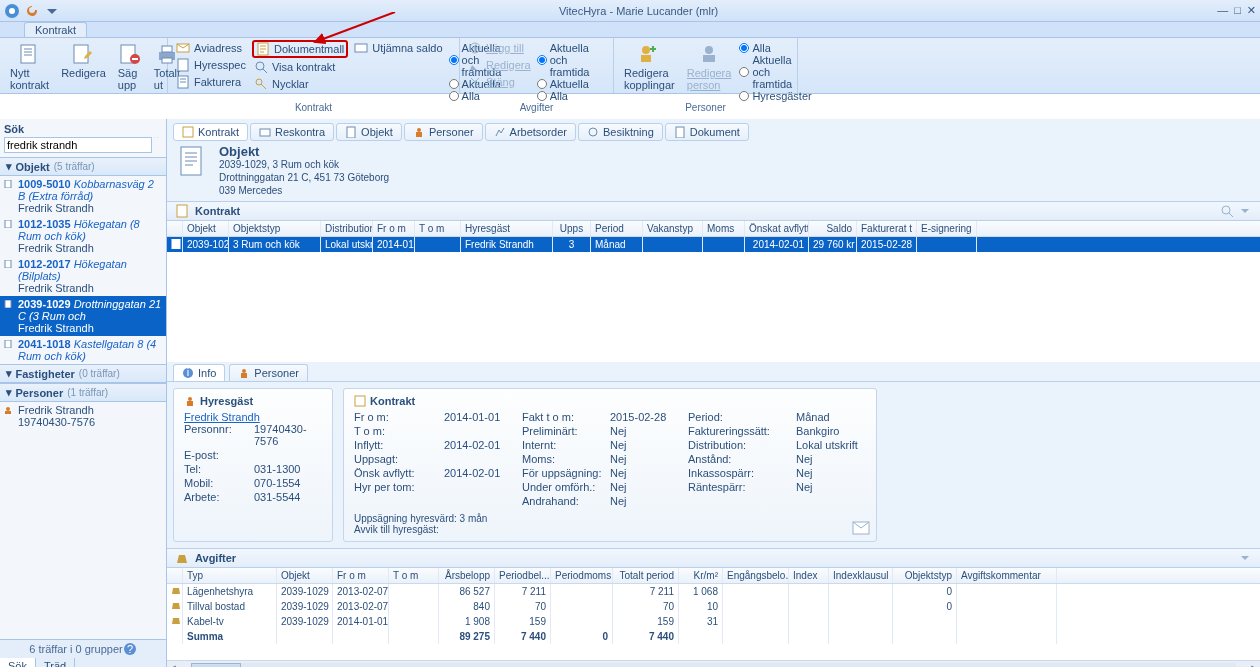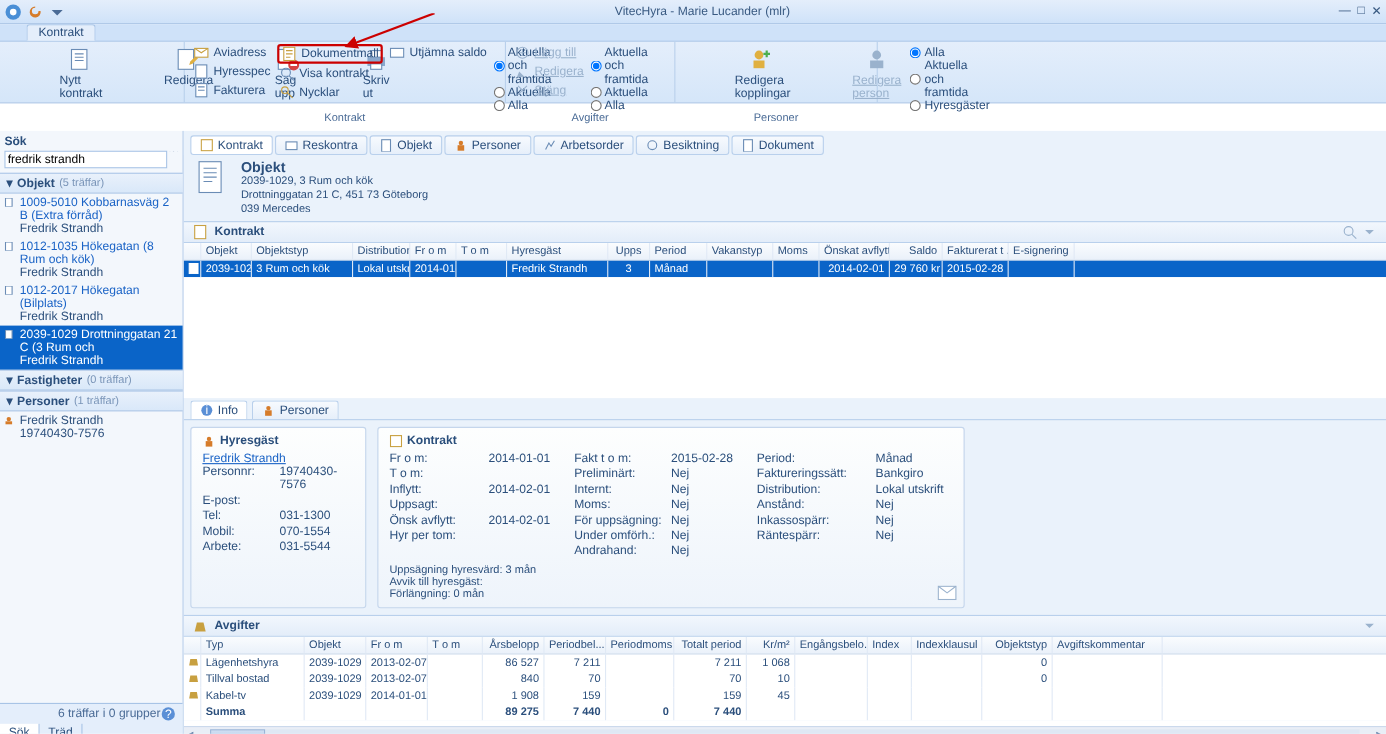--- a/index.html
+++ b/index.html
@@ -8,21 +8,21 @@
 .title-bar .qat { display: flex; gap: 4px; align-items: center; }
 .title-bar .qicon { width: 16px; height: 16px; display: inline-block; }
 .title-bar .title { flex: 1; text-align: center; color: #395a82; }
 .title-bar .wincontrols { display: flex; gap: 6px; color: #395a82; font-size: 10px; }
 .tabstrip { height: 16px; background: #cfe2f9; display: flex; align-items: flex-end; padding-left: 24px; border-bottom: 1px solid #a8c4e6; }
 .tab { background: #e4eefb; border: 1px solid #a8c4e6; border-bottom: none; border-radius: 3px 3px 0 0; padding: 1px 10px; font-size: 11px; color: #2b4f7c; }
 .ribbon { height: 56px; background: linear-gradient(#e4eefb,#d5e6f9); border-bottom: 1px solid #a8c4e6; display: flex; }
 .rgroup { border-right: 1px solid #b9d0ec; padding: 2px 6px 0 6px; display: flex; flex-direction: column; }
 .rgroup .body { flex: 1; display: flex; align-items: flex-start; gap: 4px; }
 .rgroup .label { text-align: center; color: #4a6b96; font-size: 10px; padding-bottom: 1px; }
-.bigbtn { display: flex; flex-direction: column; align-items: center; gap: 1px; padding: 2px 4px; color: #2b4f7c; cursor: pointer; margin-left: 44px; }
+.bigbtn { display: flex; flex-direction: column; align-items: center; gap: 1px; padding: 2px 4px; color: #2b4f7c; cursor: pointer; }
 .bigbtn .ic { width: 24px; height: 24px; }
 .smallstack { display: flex; flex-direction: column; gap: 1px; }
 .smallbtn { display: flex; align-items: center; gap: 4px; padding: 1px 2px; color: #2b4f7c; cursor: pointer; white-space: nowrap; }
 .smallbtn .ic { width: 14px; height: 14px; display: inline-block; }
 .highlight-red { border: 2px solid #c00; border-radius: 3px; padding: 0 2px; }
 .arrow { position: absolute; left: 310px; top: 12px; pointer-events: none; z-index: 10; }
 .radiocol { display: flex; flex-direction: column; gap: 0px; padding-top: 2px; }
 .radiocol label { display: flex; align-items: center; gap: 3px; color: #2b4f7c; font-size: 10px; }
 .radiocol input { width: 10px; height: 10px; }
 .disabled { color: #9ab2cd !important; text-decoration: underline; }
@@ -31,27 +31,27 @@
 .sidesearch { padding: 4px; }
 .sidesearch .hdr { font-weight: bold; color: #2b4f7c; }
 .sidesearch .row { display: flex; gap: 2px; margin-top: 2px; }
 .sidesearch input { flex: 1; border: 1px solid #a8c4e6; padding: 1px 2px; font-size: 11px; }
 .iconbtn { width: 14px; height: 14px; cursor: pointer; }
 .sidepanel-hdr { background: linear-gradient(#e9f1fb,#d9e8f9); border-top: 1px solid #a8c4e6; border-bottom: 1px solid #a8c4e6; padding: 2px 6px; display: flex; align-items: center; gap: 4px; color: #2b4f7c; font-weight: bold; cursor: pointer; }
 .sidepanel-hdr .meta { font-weight: normal; color: #7a95b8; font-size: 10px; }
 .sidelist { flex: 0 0 auto; }
 .sideitem { padding: 2px 4px 2px 18px; position: relative; cursor: pointer; color: #2b4f7c; line-height: 12px; }
 .sideitem.selected { background: #0a64c8; color: #fff; }
-.sideitem .id { color: #1a63c6; font-weight: normal; }
-.sideitem .rest { color: #1a63c6; }
+.sideitem .id { color: #1a63c6; font-weight: bold; }
+.sideitem .rest { color: #1a63c6; font-style: italic; }
 .sideitem.selected .id, .sideitem.selected .rest, .sideitem.selected .sub { color: #fff; }
 .sideitem .sub { color: #2b4f7c; }
 .sideitem .bullet { position: absolute; left: 4px; top: 4px; width: 8px; height: 8px; }
 .sidefoot { margin-top: auto; background: #e4eefb; border-top: 1px solid #a8c4e6; }
-.sidefoot .status { padding: 2px 6px; color: #4a6b96; display: flex; justify-content: flex-end; align-items: center; }
+.sidefoot .status { padding: 2px 6px; color: #4a6b96; display: flex; justify-content: center; align-items: center; }
 .sidefoot .tabs { display: flex; }
 .sidefoot .tabs .t { padding: 2px 8px; border-right: 1px solid #a8c4e6; color: #2b4f7c; cursor: pointer; }
 .sidefoot .tabs .t.active { background: #fff; }
 .main { flex: 1; display: flex; flex-direction: column; background: #eaf2fb; overflow: hidden; position: relative; }
 .subtabs { display: flex; gap: 2px; padding: 4px 6px 0 6px; background: #eaf2fb; align-items: center; }
 .subtab { display: flex; align-items: center; gap: 4px; background: linear-gradient(#f7fafe,#e6effa); border: 1px solid #b9d0ec; border-radius: 3px; padding: 2px 8px; color: #2b4f7c; cursor: pointer; }
 .subtab.active { background: #fff; }
 .objhdr { display: flex; gap: 10px; padding: 4px 10px; }
 .objhdr .big { width: 32px; height: 32px; }
 .objhdr .col > div { color: #2b4f7c; font-size: 10px; line-height: 13px; }
@@ -163,21 +163,21 @@
           <span>Säg upp</span>
         </div>
       <div class="bigbtn">
           <span class="ic">
             <svg viewBox="0 0 24 24">
               <rect x="4" y="10" width="16" height="8" fill="#8aa8cc"></rect>
               <rect x="7" y="4" width="10" height="6" fill="#fff" stroke="#6a8cb5"></rect>
               <rect x="7" y="16" width="10" height="5" fill="#fff" stroke="#6a8cb5"></rect>
             </svg>
           </span>
-          <span>Skriv ut</span>
+          <span>Totalt ut</span>
         </div>
     </div>
     <div class="label"></div>
   </div>
 
   <div class="rgroup" style="width:292px">
     <div class="body">
       <div class="smallstack">
         <div class="smallbtn">
             <span class="ic">
@@ -398,20 +398,25 @@
         <div class="sideitem"><span class="bullet">
             <svg viewBox="0 0 8 8">
               <rect width="6" height="8" x="1" fill="#fff" stroke="#6a8cb5"></rect>
             </svg>
           </span><span class="id">1012-2017</span> <span class="rest">Hökegatan (Bilplats)</span><br><span class="sub">Fredrik Strandh</span></div>
         <div class="sideitem selected"><span class="bullet">
             <svg viewBox="0 0 8 8">
               <rect width="6" height="8" x="1" fill="#fff" stroke="#6a8cb5"></rect>
             </svg>
           </span><span class="id">2039-1029</span> <span class="rest">Drottninggatan 21 C (3 Rum och</span><br><span class="sub">Fredrik Strandh</span></div>
+        <div class="sideitem"><span class="bullet">
+            <svg viewBox="0 0 8 8">
+              <rect width="6" height="8" x="1" fill="#fff" stroke="#6a8cb5"></rect>
+            </svg>
+          </span><span class="id">2041-1018</span> <span class="rest">Kastellgatan 8 (4 Rum och kök)</span></div>
       </div>
 
     <div class="sidepanel-hdr">
       <span>▾</span>
       <span>Fastigheter</span>
       <span class="meta">(0 träffar)</span>
     </div>
 
     <div class="sidepanel-hdr">
       <span>▾</span>
@@ -678,21 +683,20 @@
             <div>Nej</div>
             <div></div>
             <div></div>
             <div>Andrahand:</div>
             <div>Nej</div>
             <div></div>
             <div></div>
           </div>
         <div style="margin-top:6px;color:#2b4f7c;font-size:10px">Uppsägning hyresvärd: 3 mån</div>
         <div style="color:#2b4f7c;font-size:10px">Avvik till hyresgäst:</div>
-        <div style="color:#2b4f7c;font-size:10px">Förlängning: 0 mån</div>
         <span style="position:absolute;right:6px;bottom:6px">
             <svg width="18" height="14">
               <rect x="1" y="1" width="16" height="12" fill="#fff" stroke="#9ab2cd"></rect>
               <path d="M1 1l8 6 8-6" stroke="#9ab2cd" fill="none"></path>
             </svg>
           </span>
       </div>
     </div>
 
     <div class="section-hdr">
@@ -782,21 +786,21 @@
               </svg>
             </div>
             <div>Kabel-tv</div>
             <div>2039-1029</div>
             <div>2014-01-01</div>
             <div></div>
             <div class="right-align">1 908</div>
             <div class="right-align">159</div>
             <div class="right-align"></div>
             <div class="right-align">159</div>
-            <div class="right-align">45</div>
+            <div class="right-align">31</div>
             <div class="right-align"></div>
             <div></div>
             <div></div>
             <div class="right-align"></div>
             <div></div>
             <div></div>
           </div>
         </div>
       <div class="r sum" id="asum">
           <div></div>

